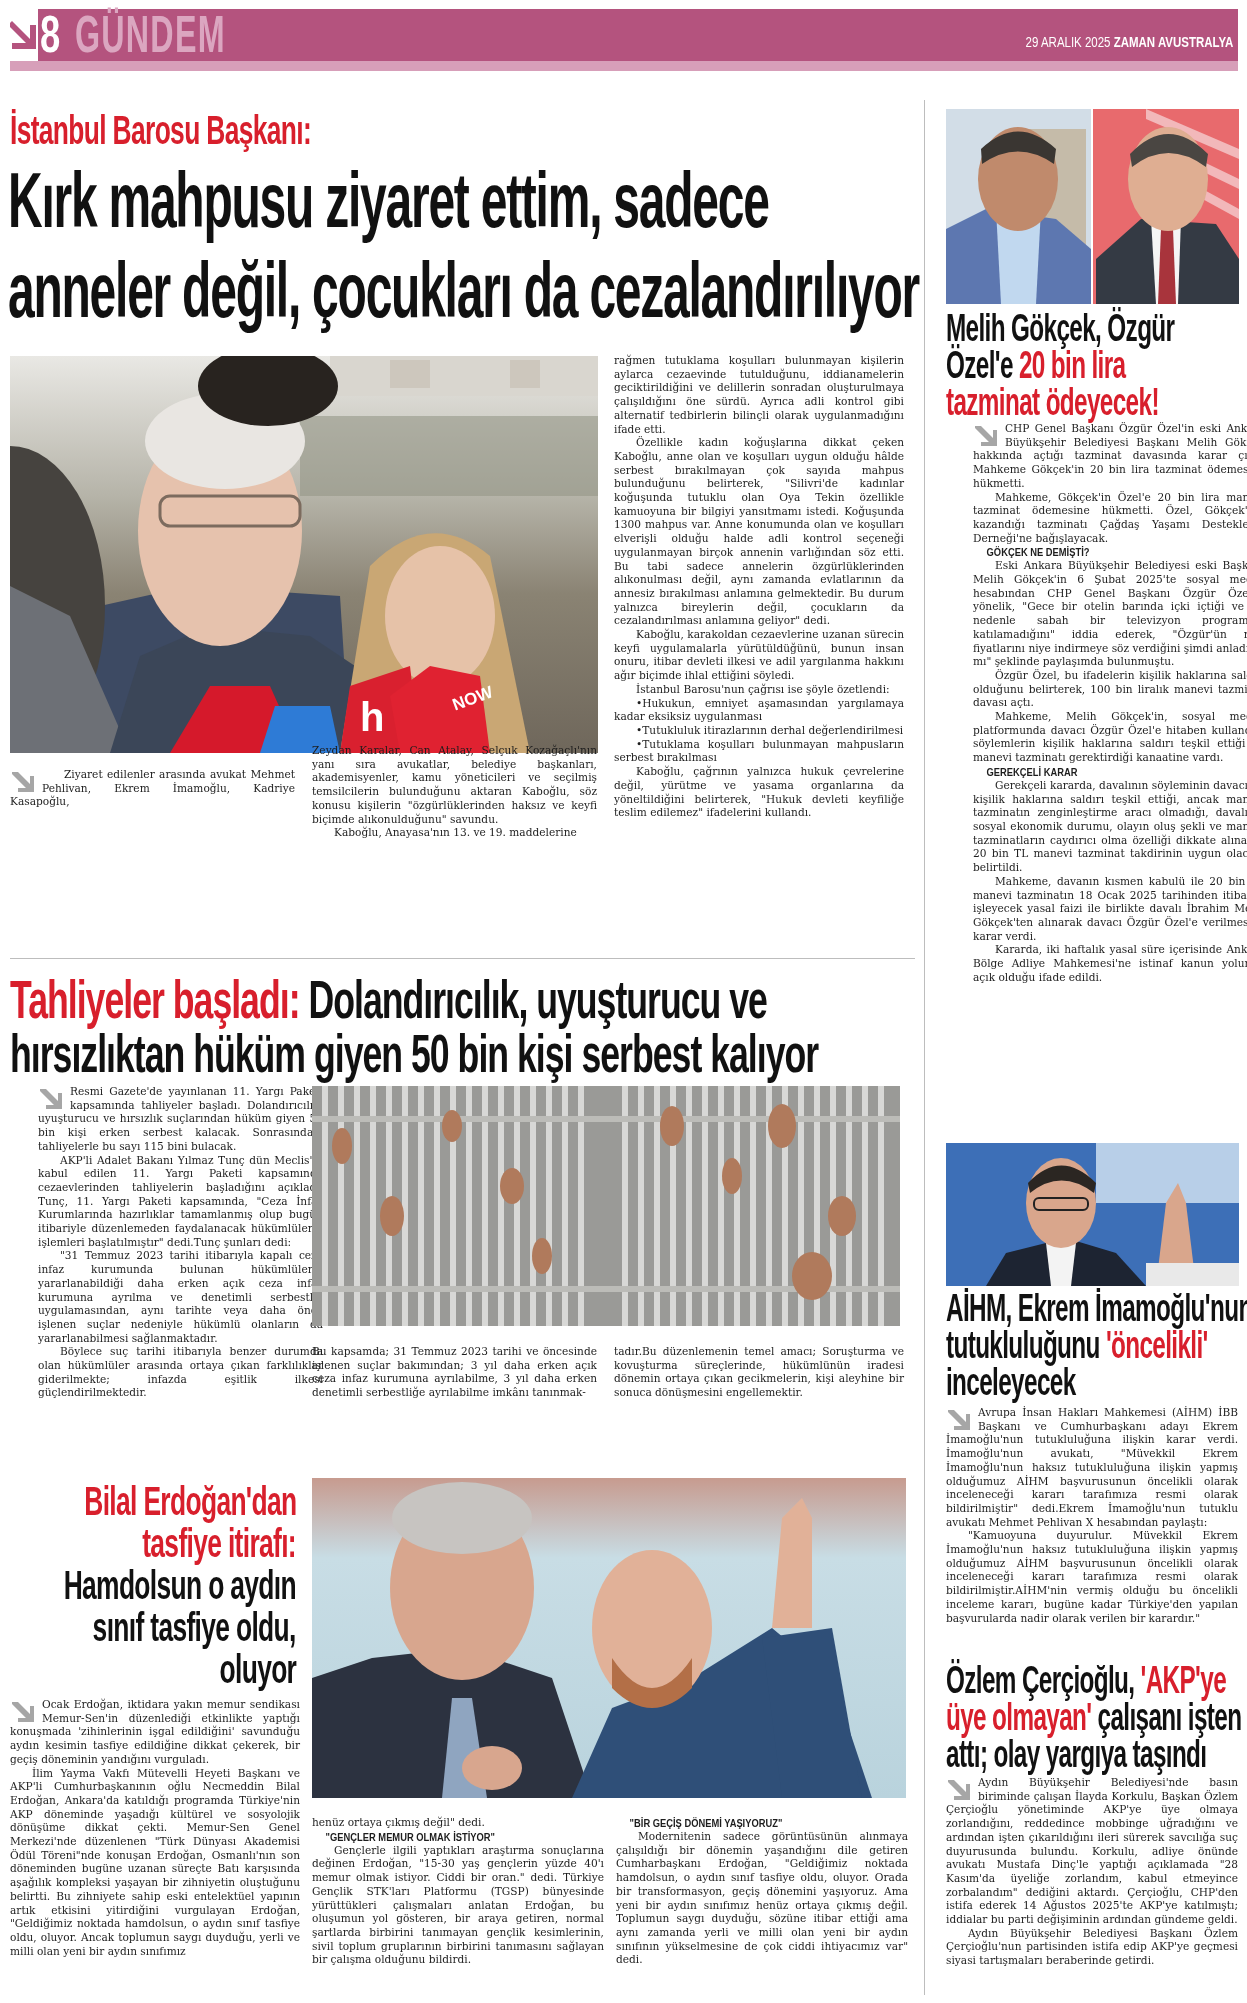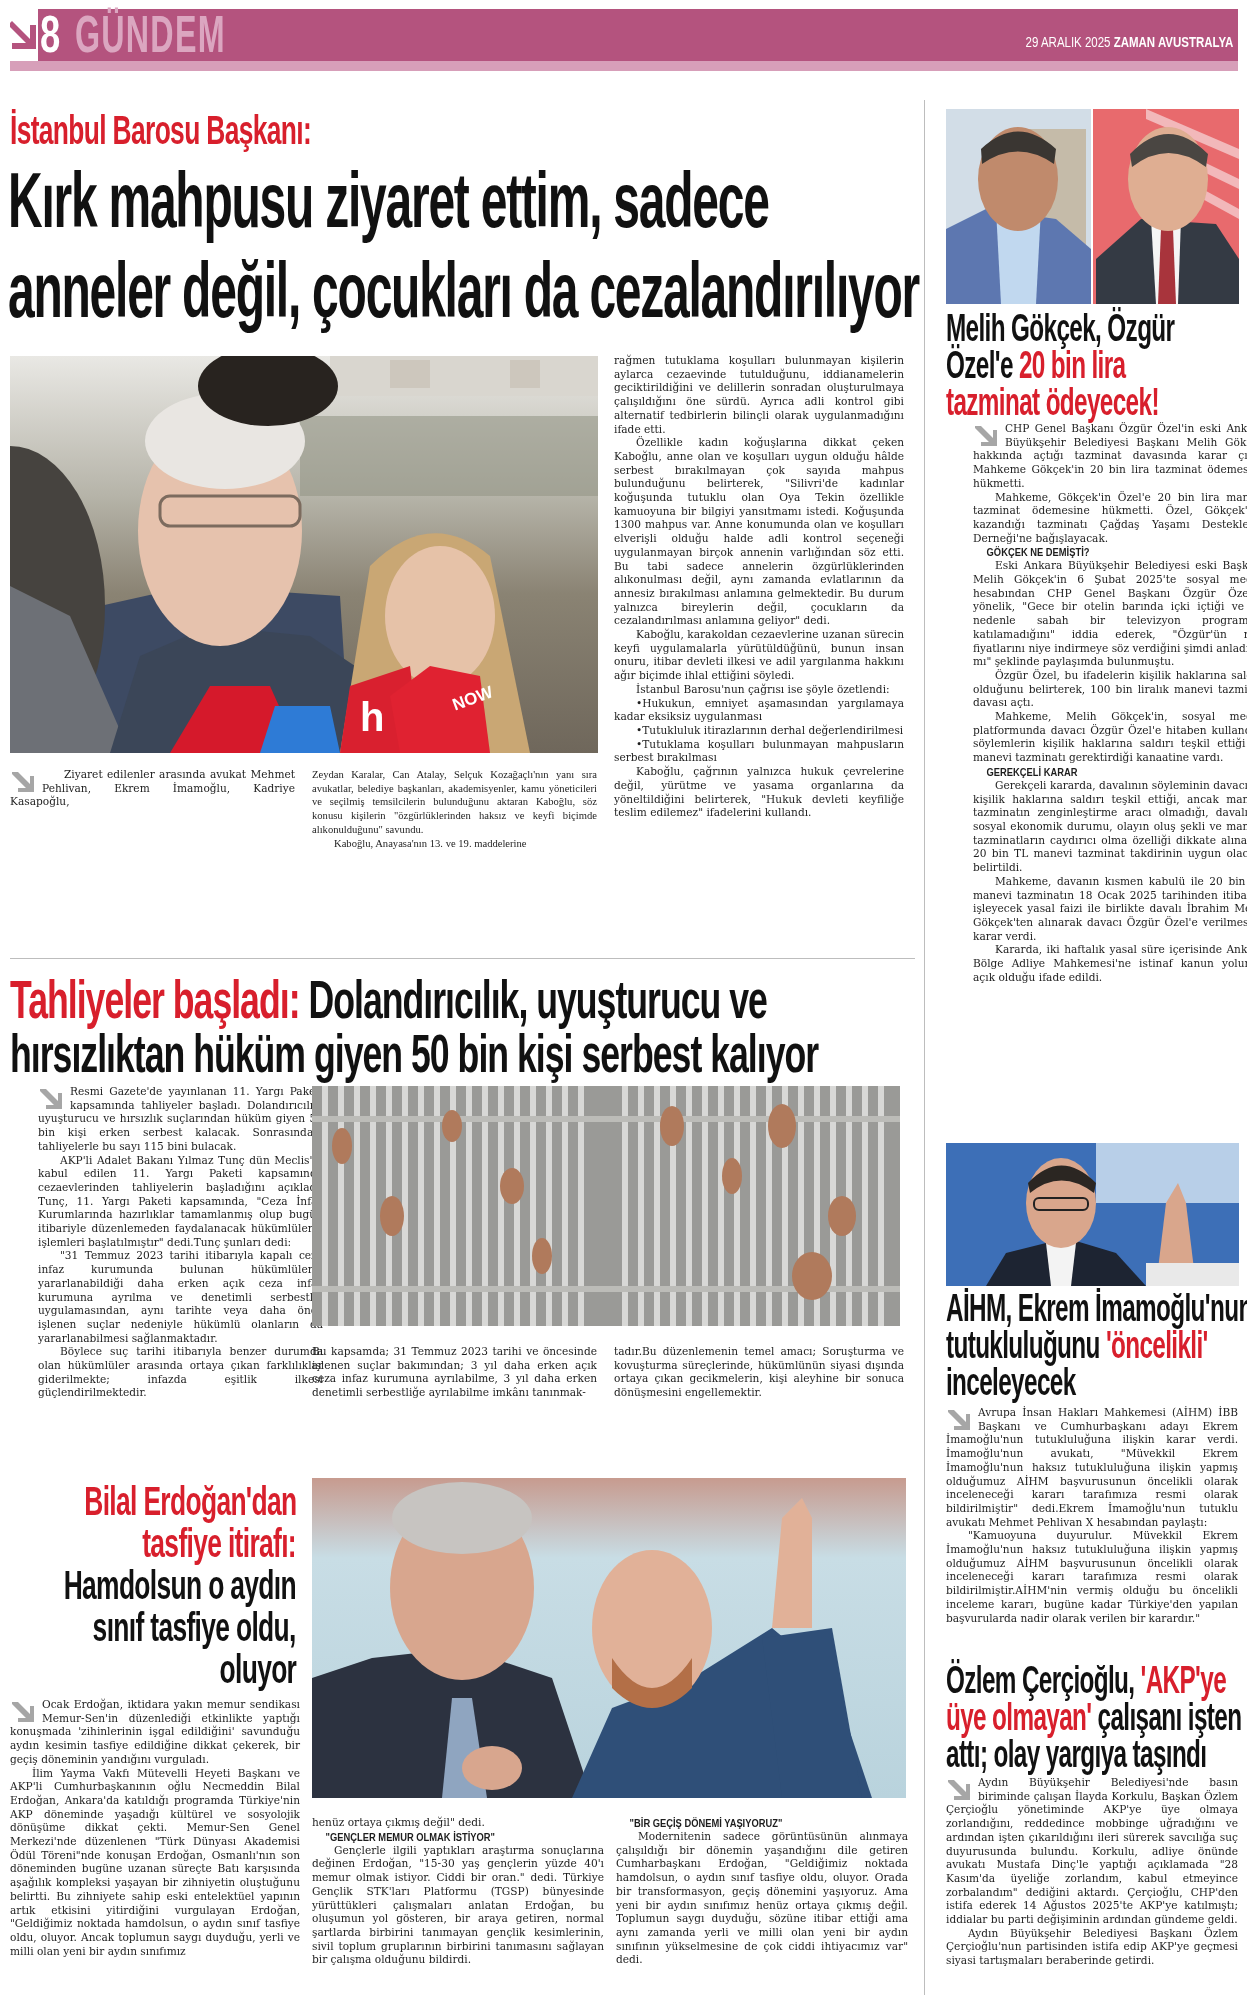--- a/index.html
+++ b/index.html
@@ -98,21 +98,21 @@
 </div>
 
 <div class="abs body" style="left:10px; top:768px; width:285px;">
   <span class="lead-arrow">
     <svg width="26" height="24" viewBox="0 0 26 24">
         <path d="M2 2 L8 2 L20 14 L20 6 L24 6 L24 22 L8 22 L8 18 L16 18 L2 4 Z" fill="#a6a6a6"></path>
       </svg>
   </span>
   <p>Ziyaret edilenler arasında avukat Mehmet Pehlivan, Ekrem İmamoğlu, Kadriye Kasapoğlu,</p>
 </div>
-<div class="abs body" style="left:312px; top:768px; width:285px;font-family:Liberation Serif, serif;">
+<div class="abs body" style="left:312px; top:744px; width:285px;">
   <p class="first">Zeydan Karalar, Can Atalay, Selçuk Kozağaçlı'nın yanı sıra avukatlar, belediye başkanları, akademisyenler, kamu yöneticileri ve seçilmiş temsilcilerin bulunduğunu aktaran Kaboğlu, söz konusu kişilerin "özgürlüklerinden haksız ve keyfi biçimde alıkonulduğunu" savundu.</p>
   <p>Kaboğlu, Anayasa'nın 13. ve 19. maddelerine</p>
 </div>
 <div class="abs body" style="left:614px; top:354px; width:290px;">
   <p class="first">rağmen tutuklama koşulları bulunmayan kişilerin aylarca cezaevinde tutulduğunu, iddianamelerin geciktirildiğini ve delillerin sonradan oluşturulmaya çalışıldığını öne sürdü. Ayrıca adli kontrol gibi alternatif tedbirlerin bilinçli olarak uygulanmadığını ifade etti.</p>
   <p>Özellikle kadın koğuşlarına dikkat çeken Kaboğlu, anne olan ve koşulları uygun olduğu hâlde serbest bırakılmayan çok sayıda mahpus bulunduğunu belirterek, "Silivri'de kadınlar koğuşunda tutuklu olan Oya Tekin özellikle kamuoyuna bir bilgiyi yansıtmamı istedi. Koğuşunda 1300 mahpus var. Anne konumunda olan ve koşulları elverişli olduğu halde adli kontrol seçeneği uygulanmayan birçok annenin varlığından söz etti. Bu tabi sadece annelerin özgürlüklerinden alıkonulması değil, aynı zamanda evlatlarının da annesiz bırakılması anlamına gelmektedir. Bu durum yalnızca bireylerin değil, çocukların da cezalandırılması anlamına geliyor" dedi.</p>
   <p>Kaboğlu, karakoldan cezaevlerine uzanan sürecin keyfi uygulamalarla yürütüldüğünü, bunun insan onuru, itibar devleti ilkesi ve adil yargılanma hakkını ağır biçimde ihlal ettiğini söyledi.</p>
   <p>İstanbul Barosu'nun çağrısı ise şöyle özetlendi:</p>
   <p>•Hukukun, emniyet aşamasından yargılamaya kadar eksiksiz uygulanması</p>
   <p>•Tutukluluk itirazlarının derhal değerlendirilmesi</p>
@@ -192,21 +192,21 @@
         <ellipse cx="530" cy="130" rx="14" ry="20"></ellipse>
         <ellipse cx="500" cy="190" rx="20" ry="24"></ellipse>
     </g>
   </svg>
 </div>
 
 <div class="abs body" style="left:312px; top:1345px; width:285px;">
   <p class="first">Bu kapsamda; 31 Temmuz 2023 tarihi ve öncesinde işlenen suçlar bakımından; 3 yıl daha erken açık ceza infaz kurumuna ayrılabilme, 3 yıl daha erken denetimli serbestliğe ayrılabilme imkânı tanınmak-</p>
 </div>
 <div class="abs body" style="left:614px; top:1345px; width:290px;">
-  <p class="first">tadır.Bu düzenlemenin temel amacı; Soruşturma ve kovuşturma süreçlerinde, hükümlünün siyasi dışında ortaya çıkan gecikmelerin, kişi aleyhine bir sonuca dönüşmesini engellemektir.</p>
+  <p class="first">tadır.Bu düzenlemenin temel amacı; Soruşturma ve kovuşturma süreçlerinde, hükümlünün iradesi dönemin ortaya çıkan gecikmelerin, kişi aleyhine bir sonuca dönüşmesini engellemektir.</p>
 </div>
 
 <div class="abs hl red" style="right:951px; top:1480px; font-size:40px; line-height:42px; transform:scaleX(0.66); transform-origin:right top;">Bilal Erdoğan'dan</div>
 <div class="abs hl red" style="right:951px; top:1522px; font-size:40px; line-height:42px; transform:scaleX(0.66); transform-origin:right top;">tasfiye itirafı:</div>
 <div class="abs hl blk" style="right:951px; top:1564px; font-size:40px; line-height:42px; transform:scaleX(0.66); transform-origin:right top;">Hamdolsun o aydın</div>
 <div class="abs hl blk" style="right:951px; top:1606px; font-size:40px; line-height:42px; transform:scaleX(0.66); transform-origin:right top;">sınıf tasfiye oldu,</div>
 <div class="abs hl blk" style="right:951px; top:1648px; font-size:40px; line-height:42px; transform:scaleX(0.66); transform-origin:right top;">oluyor</div>
 
 <div class="abs photo" style="left:312px; top:1478px; width:594px; height:320px;">
   <svg width="594" height="320" viewBox="0 0 594 320" preserveAspectRatio="none">

